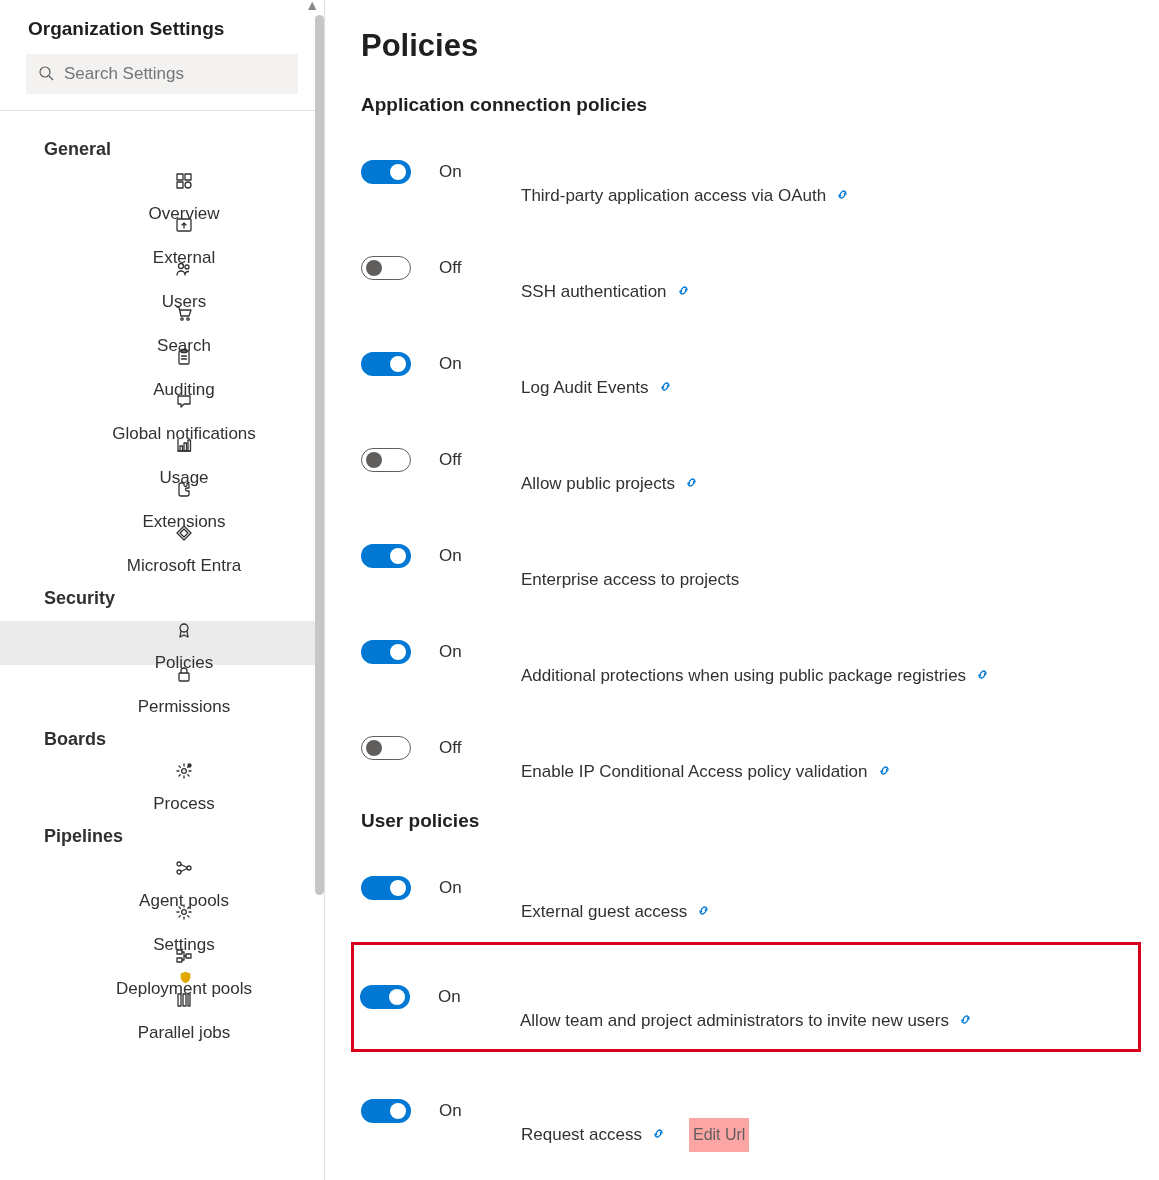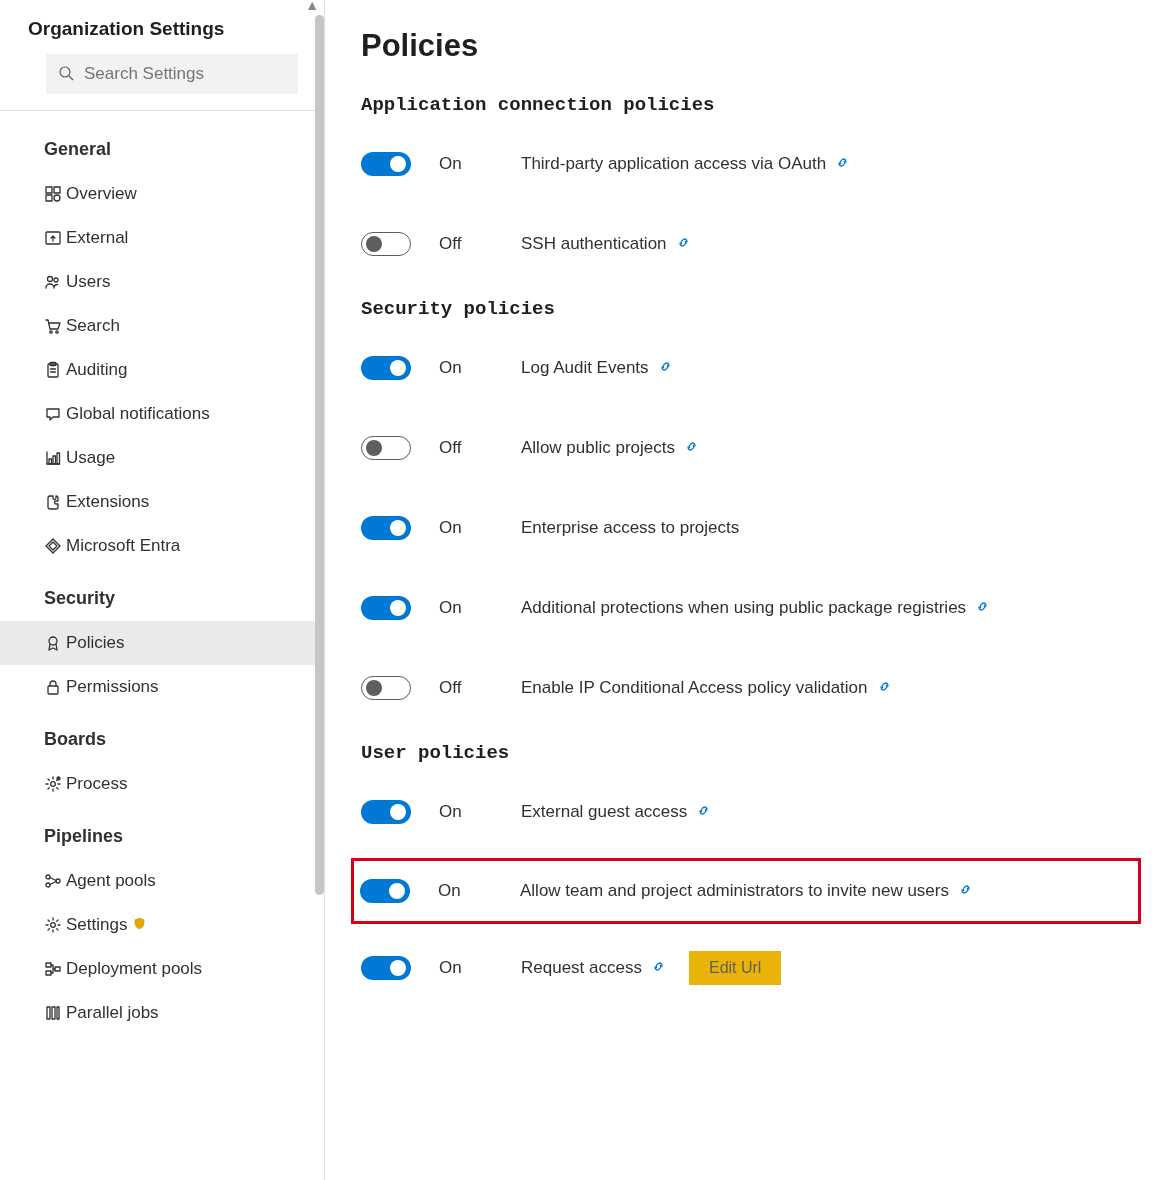--- a/index.html
+++ b/index.html
@@ -42,21 +42,20 @@
     padding: 0;
   }
   .sidebar-title {
     font-size: 19px;
     font-weight: 600;
     padding: 18px 0 14px 28px;
     color: #201f1e;
   }
   .search-wrap {
     padding: 0 26px 10px 26px;
-    margin-left: 20px;
   }
   .search-box {
     background: #f3f2f1;
     height: 40px;
     display: flex;
     align-items: center;
     padding: 0 12px;
     gap: 10px;
   }
   .search-box input {
@@ -76,24 +75,25 @@
     font-size: 18px;
     font-weight: 600;
     padding: 20px 0 12px 44px;
     color: #323130;
   }
   .nav-item {
     display: flex;
     align-items: center;
     height: 44px;
     padding-left: 44px;
-    gap: 4px;
+    gap: 14px;
     font-size: 17px;
     color: #323130;
     cursor: pointer;
+    flex-direction: column;
   }
   .nav-item.active {
     background: #eaeaea;
   }
   .nav-item .icon {
     width: 18px;
     height: 18px;
     display: flex;
     align-items: center;
     justify-content: center;
@@ -117,21 +117,20 @@
     font-size: 31px;
     font-weight: 600;
     color: #201f1e;
     margin-bottom: 30px;
   }
   .section-title {
     font-size: 19px;
     font-weight: 600;
     color: #201f1e;
     margin: 28px 0 22px 0;
-    font-family: Liberation Mono, monospace;
   }
   .policy-row {
     display: flex;
     align-items: center;
     min-height: 52px;
     margin-bottom: 28px;
   }
   .policy-row.highlight {
     border: 3px solid #d9001c;
     padding: 18px 6px;
@@ -173,31 +172,32 @@
   .toggle-label {
     font-size: 17px;
     color: #323130;
   }
   .policy-name {
     font-size: 17px;
     color: #323130;
     display: flex;
     align-items: center;
     gap: 10px;
+    margin-top: 48px;
   }
   .link-gly {
     color: #0078d4;
     font-size: 13px;
     cursor: pointer;
   }
   .edit-btn {
     margin-left: 14px;
-    background: #eab308;
+    background: #fca5a5;
     border: none;
-    padding: 8px 20px;
+    padding: 8px 4px;
     font-size: 16px;
     color: #605e5c;
     cursor: pointer;
   }
 </style>
 </head>
 <body>
 
 <div class="sidebar">
   <span class="scroll-arrow">▲</span>
@@ -410,21 +410,20 @@
           </div>
           <span class="toggle-label">Off</span>
         </div>
         <div class="policy-name">
           <span>SSH authentication</span>
           <span class="link-gly"><svg width="13" height="13" viewBox="0 0 16 16" fill="none" stroke="#0078d4" stroke-width="1.6">
               <path d="M6 10a3 3 0 010-4l2-2a3 3 0 014 4M10 6a3 3 0 010 4l-2 2a3 3 0 01-4-4"></path>
             </svg></span>
         </div>
       </div>
-      <div class="section-title">Security policies</div>
       <div class="policy-row">
         <div class="toggle-cell">
           <div class="toggle on">
             <div class="knob"></div>
           </div>
           <span class="toggle-label">On</span>
         </div>
         <div class="policy-name">
           <span>Log Audit Events</span>
           <span class="link-gly"><svg width="13" height="13" viewBox="0 0 16 16" fill="none" stroke="#0078d4" stroke-width="1.6">

